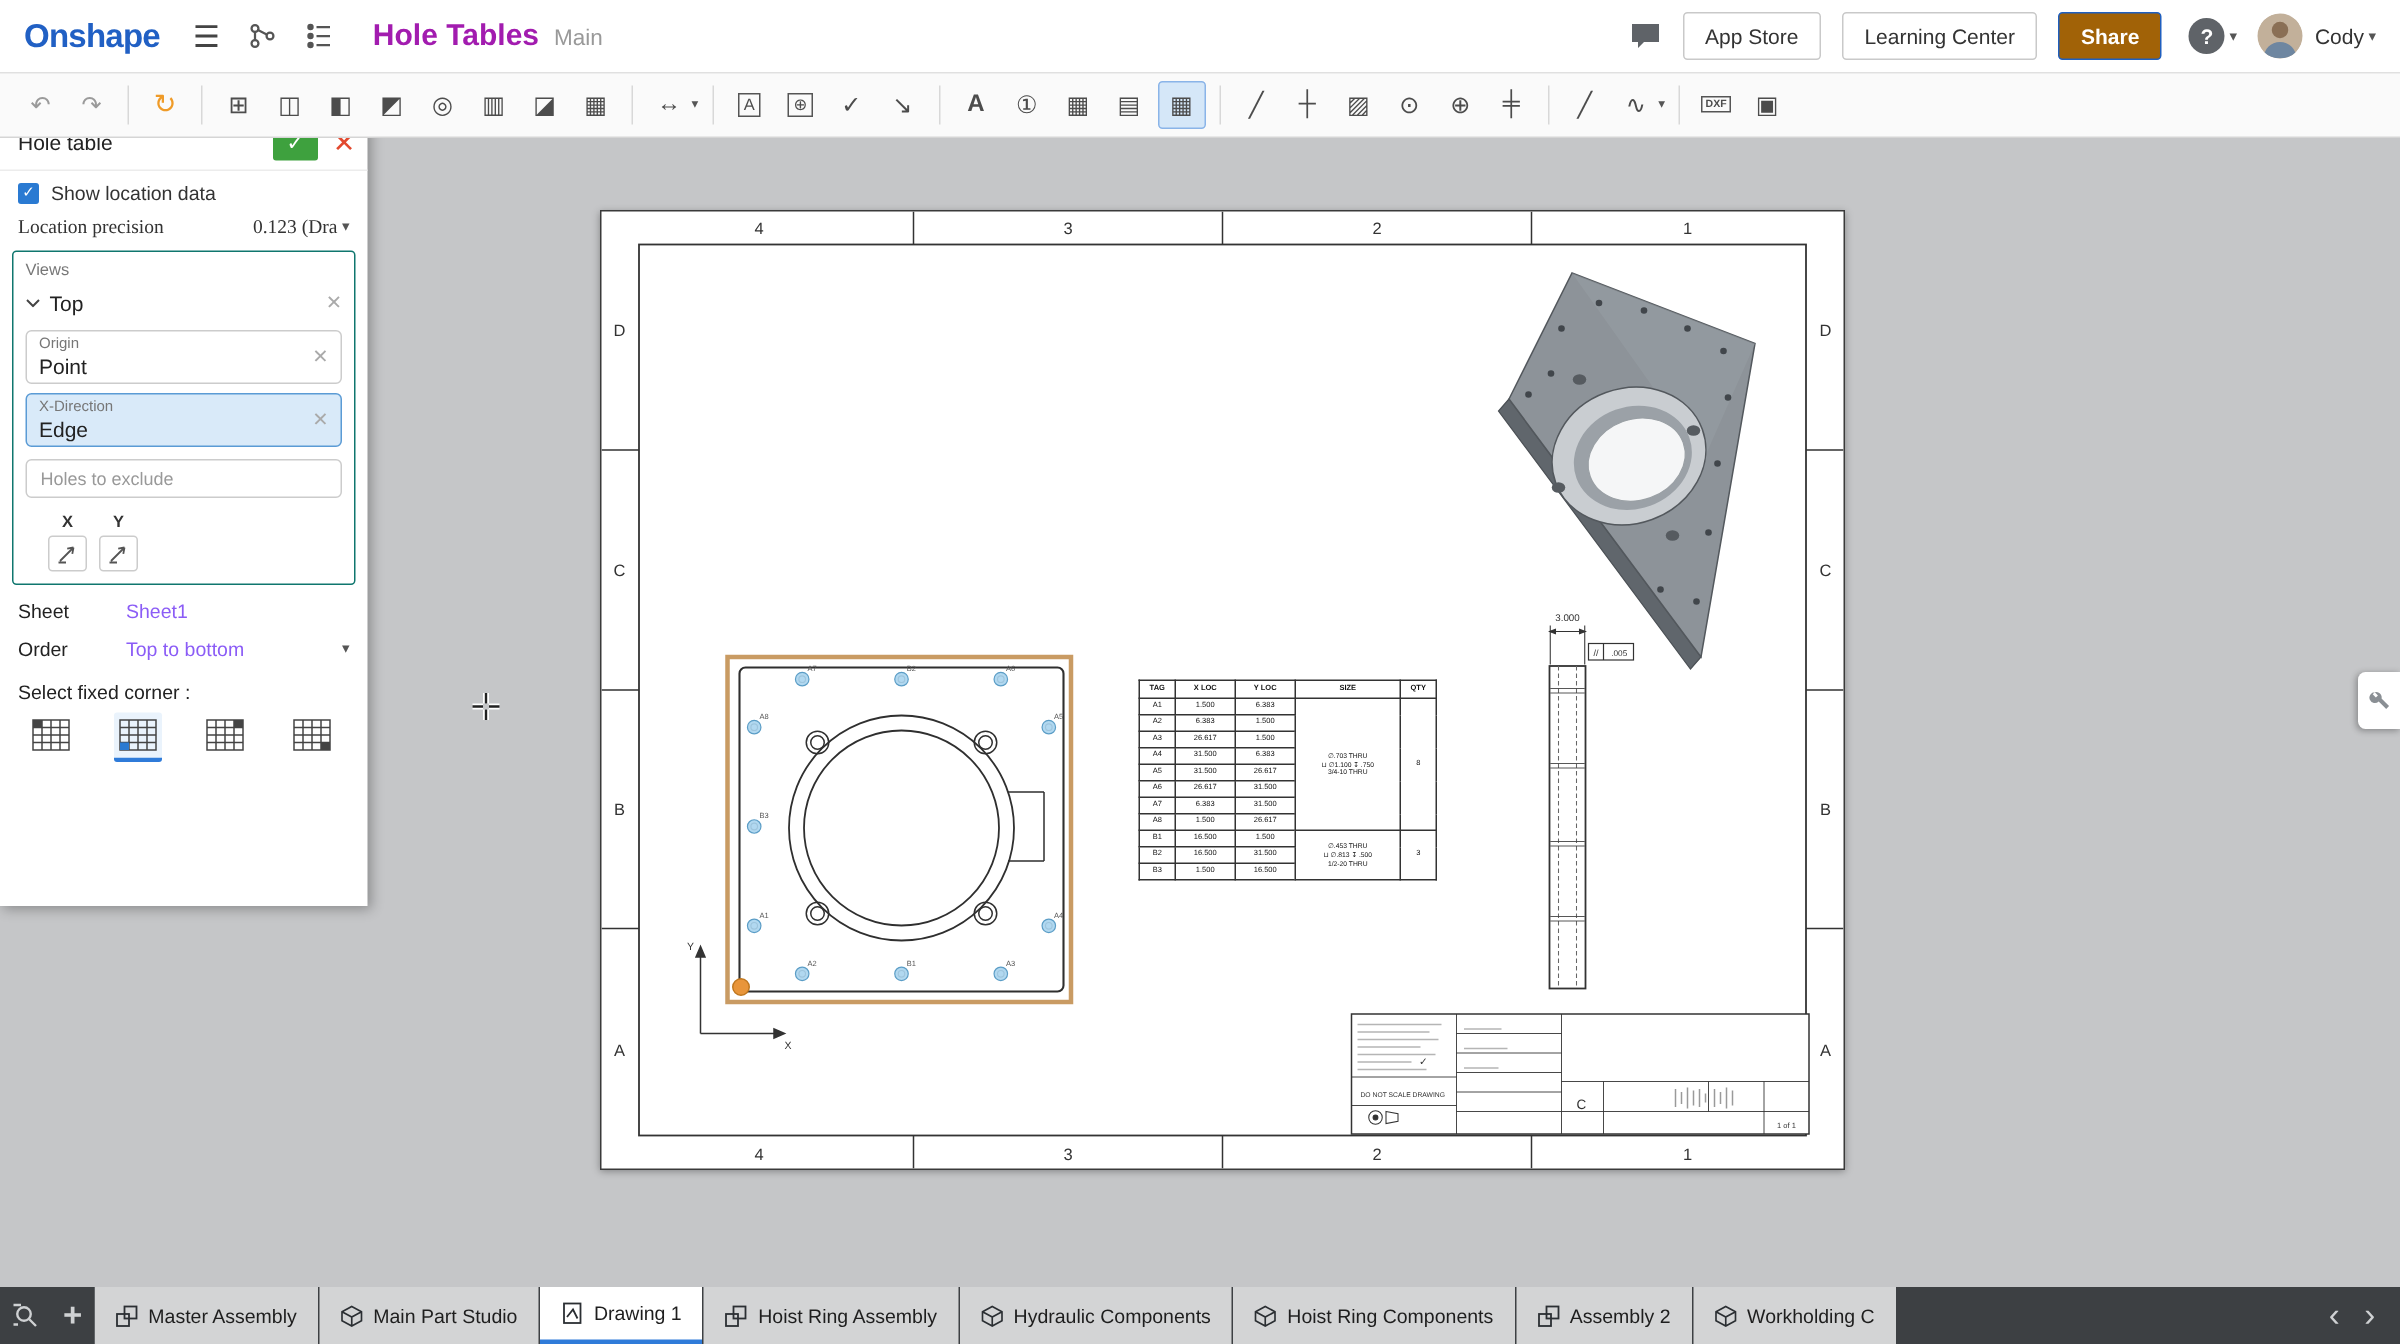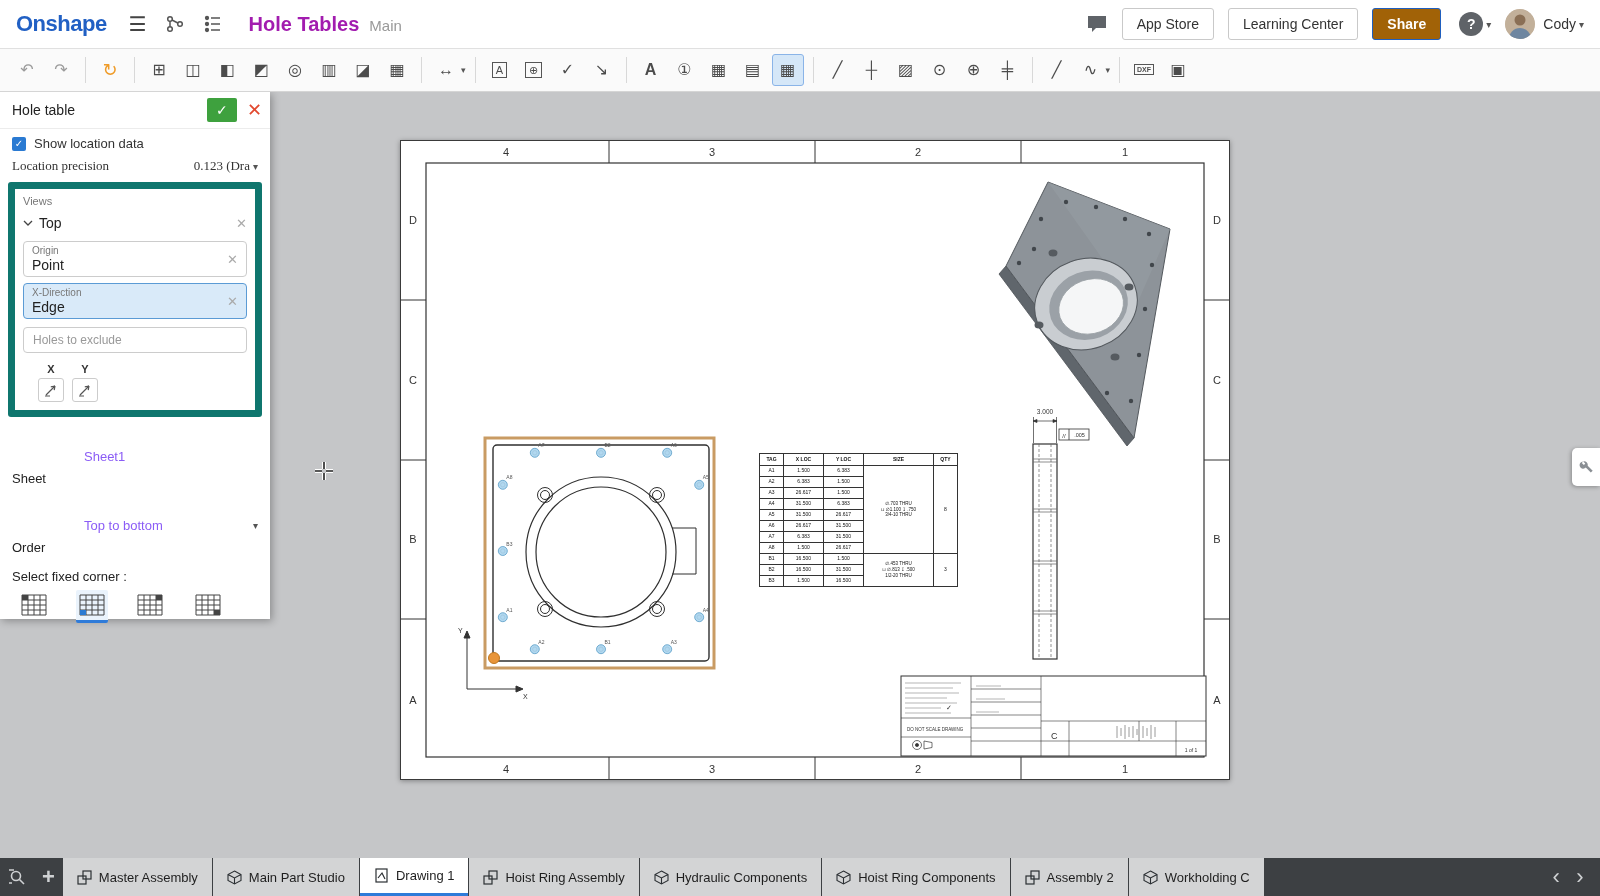--- a/index.html
+++ b/index.html
@@ -35,49 +35,49 @@
        font-size:16px;color:#4c4c4c;margin:0 2px;border-radius:3px;cursor:pointer;flex:0 0 auto;}
   .tbi.dim{color:#9a9a9a;}
   .tbi.accent{color:#ef9b28;font-size:18px;}
   .tbi.boxed span{border:1px solid #555;padding:0 3px;font-size:11px;line-height:14px;}
   .tbi.small span{font-size:7px;font-weight:bold;border:1px solid #555;padding:1px 2px;}
   .tbi.sel{background:#d5e7f8;border:1px solid #8ab4e8;}
   .tb-caret{font-size:9px;color:#555;margin:0 2px 0 -2px;cursor:pointer;}
   .tsep{width:1px;height:26px;background:#d8d8d8;margin:0 7px;flex:0 0 auto;}
 
   
-  .dialog{position:absolute;left:0;top:92px;width:270px;height:527px;background:#fff;
+  .dialog{position:absolute;left:0;top:77px;width:245px;height:527px;background:#fff;
           box-shadow:2px 2px 8px rgba(0,0,0,.3);z-index:20;box-sizing:border-box;font-size:13px;color:#333;}
   .dlg-head{display:flex;align-items:center;height:36px;padding:0 8px 0 12px;border-bottom:1px solid #ececec;}
   .dlg-title{font-size:14px;color:#222;flex:1;}
   .btn-ok{width:30px;height:24px;background:#3ea13e;border-radius:2px;color:#fff;display:flex;
           align-items:center;justify-content:center;font-size:14px;cursor:pointer;}
   .btn-close{font-size:18px;font-weight:bold;color:#e2492f;margin-left:10px;cursor:pointer;}
   .dlg-row{display:flex;align-items:center;padding:7px 12px 0 12px;}
   .cbx{width:14px;height:14px;background:#2a7ad2;border-radius:2px;color:#fff;font-size:10px;
        display:flex;align-items:center;justify-content:center;margin-right:8px;cursor:pointer;}
-  .views-box{margin:8px 8px 0 8px;border:7px solid #0f766e;border-radius:3px;padding:6px 8px 8px 8px;}
+  .views-box{margin:8px 8px 0 8px;border:1px solid #0f766e;border-radius:3px;padding:6px 8px 8px 8px;}
   .views-label{font-size:11px;color:#777;margin-bottom:4px;}
   .vrow{display:flex;align-items:center;height:24px;}
   .vname{font-size:14px;color:#222;margin-left:6px;flex:1;}
   .x-close{color:#aaa;font-size:13px;cursor:pointer;}
   .sub-box{border:1px solid #ccc;border-radius:4px;padding:3px 8px;margin-top:6px;position:relative;}
   .sub-box .lab{font-size:10px;color:#777;}
   .sub-box .val{font-size:14px;color:#222;margin-top:1px;}
   .sub-box .x-close{position:absolute;right:8px;top:50%;transform:translateY(-50%);}
   .sub-box.hl{background:#d9eaf9;border:1px solid #5b9bd5;}
   .ph-box{border:1px solid #ccc;border-radius:4px;height:24px;margin-top:8px;display:flex;align-items:center;
           padding:0 9px;color:#999;font-size:12px;cursor:text;}
   .xy-wrap{display:flex;gap:6px;margin:10px 0 0 14px;}
   .xy-col{width:28px;display:flex;flex-direction:column;align-items:center;}
   .xy-col .lb{font-size:11px;font-weight:bold;color:#333;margin-bottom:3px;}
   .flip-btn{width:24px;height:22px;border:1px solid #ccc;border-radius:3px;display:flex;
             align-items:center;justify-content:center;cursor:pointer;background:#fff;}
   .kv{display:flex;align-items:center;padding:10px 12px 0 12px;}
-  .kv .k{width:72px;color:#222;margin-top:44px;}
+  .kv .k{width:72px;color:#222;}
   .kv .v{color:#8b5cf6;}
   .kv .caret{margin-left:auto;}
   .fixed-label{padding:14px 12px 6px 12px;color:#222;}
   .corner-row{display:flex;gap:26px;padding:0 0 0 18px;}
   .corner-btn{width:32px;height:30px;display:flex;flex-direction:column;align-items:center;
               justify-content:center;cursor:pointer;border-radius:2px;}
   .corner-btn.sel{background:#eaf3fc;border-bottom:3px solid #2f7bd9;}
 
   
   .canvas{position:absolute;left:0;top:92px;width:1600px;height:766px;background:#c5c6c8;}

